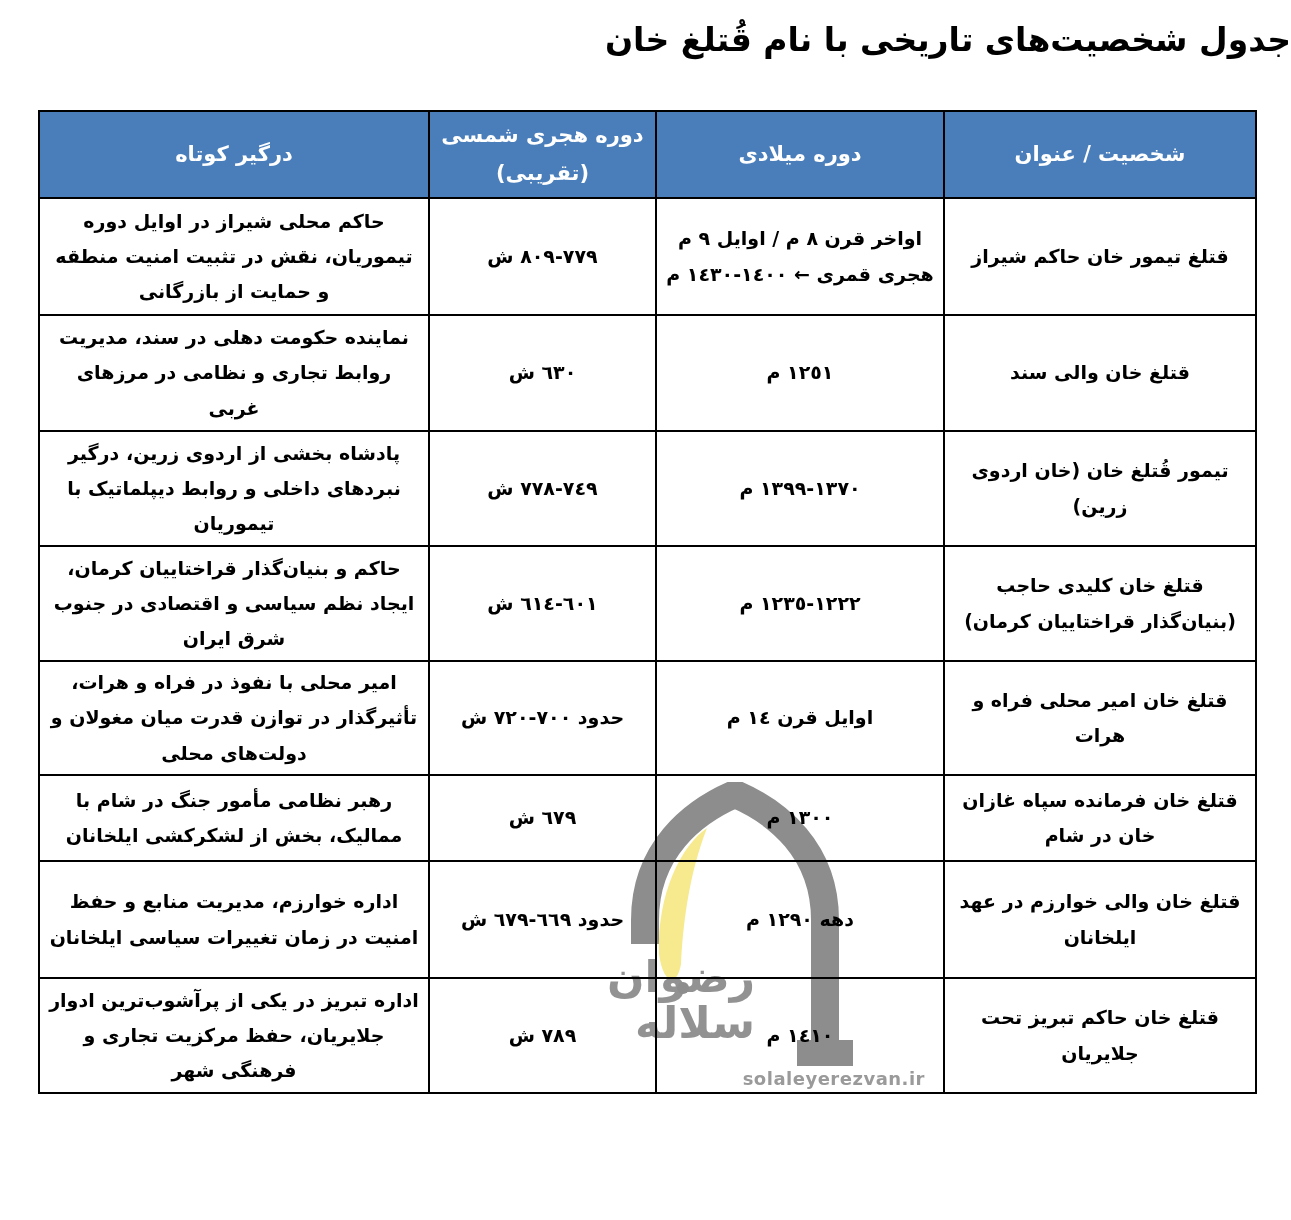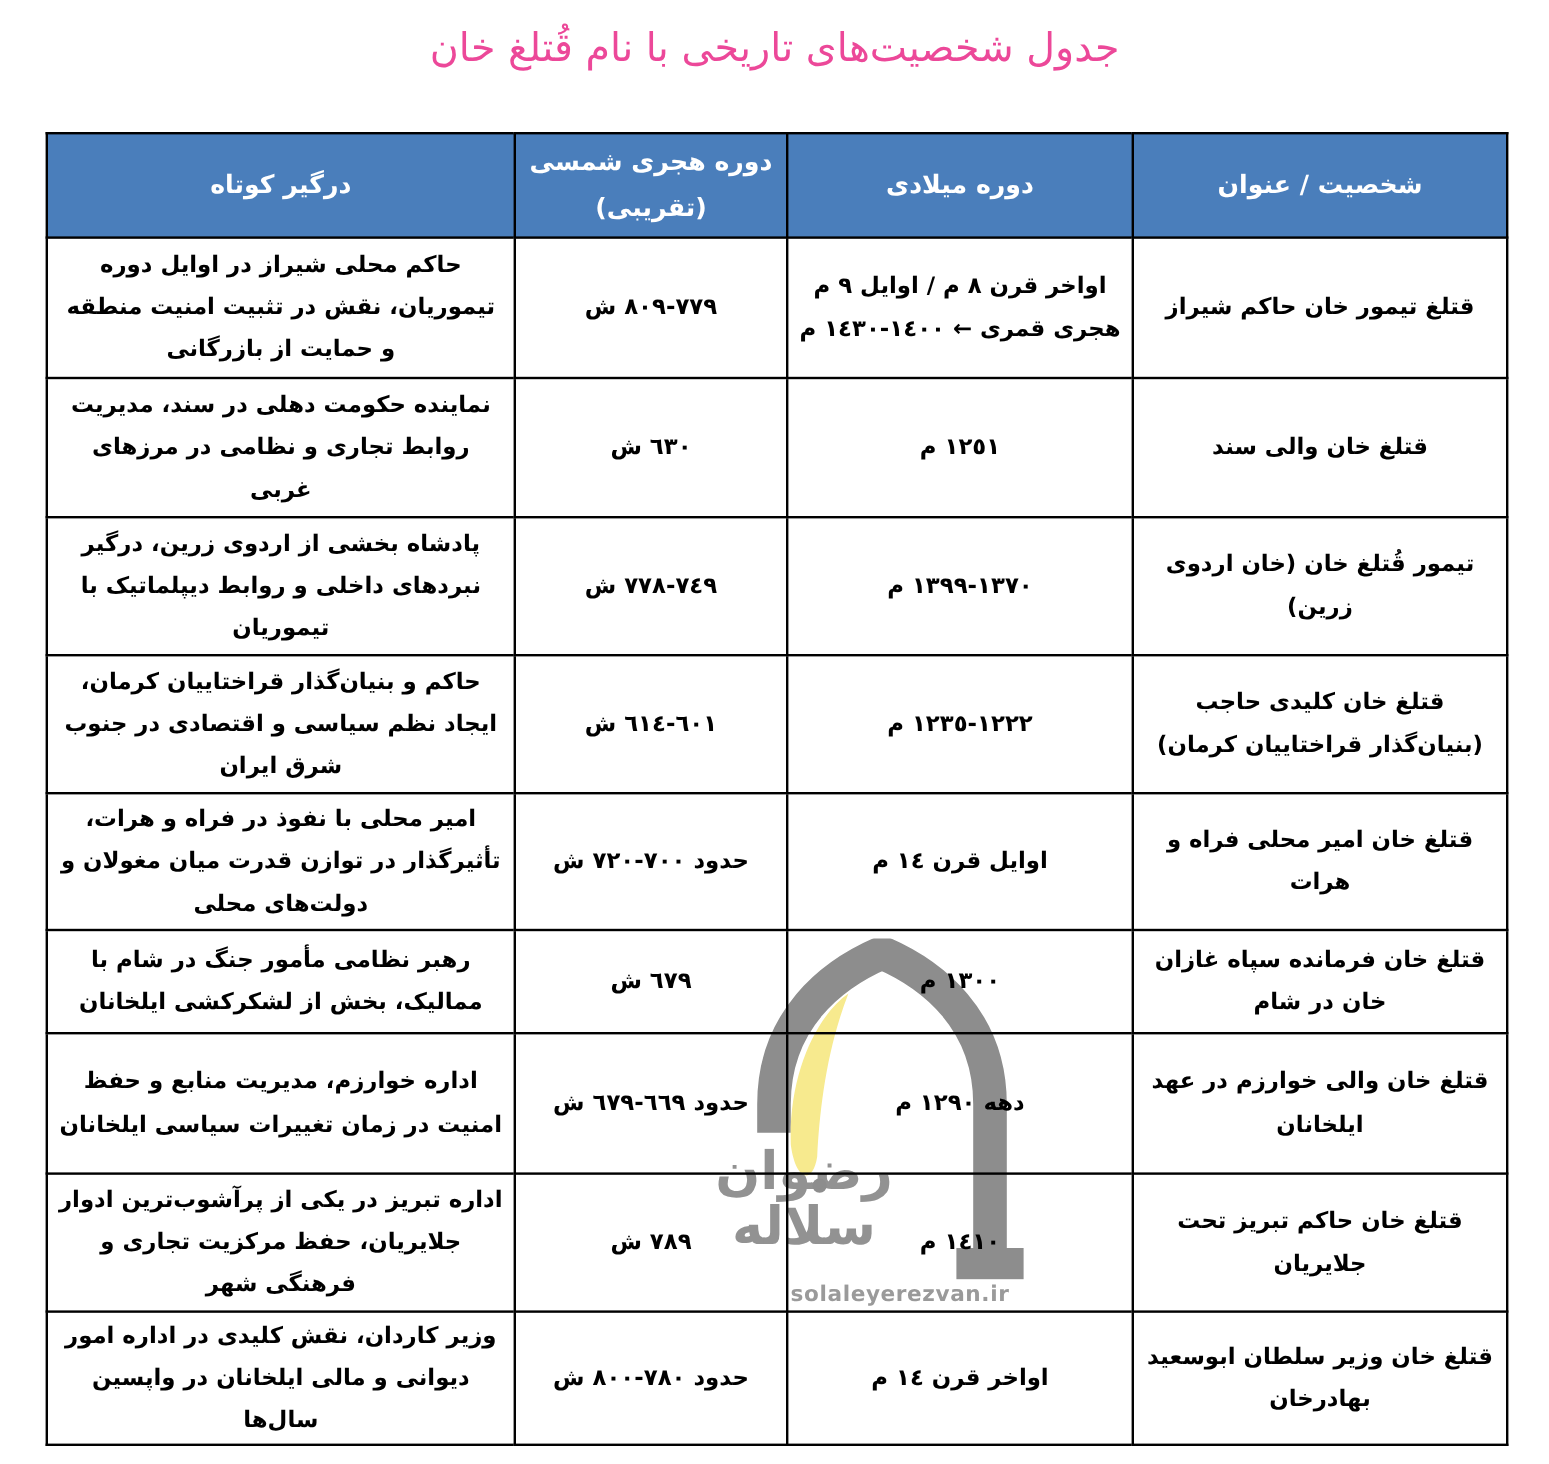--- a/index.html
+++ b/index.html
@@ -3,27 +3,27 @@
 <meta charset="utf-8">
 <style>
   html,body{margin:0;padding:0;background:#ffffff;}
   body{
     width:1291px;height:1220px;position:relative;overflow:hidden;
     font-family:"DejaVu Sans", sans-serif;
     direction:rtl;
   }
   .page-title{
     position:absolute;top:20px;left:0;width:100%;
-    text-align:center;font-size:33px;font-weight:normal;color:#ec4899;
+    font-size:33px;font-weight:bold;color:#000000;
     margin:0;
   }
   
   .watermark{
     position:absolute;left:575px;top:782px;width:350px;height:320px;
-    z-index:0;pointer-events:none;text-align:center;
+    z-index:0;pointer-events:none;text-align:right;
   }
   .wm-svg{position:absolute;left:0;top:0;}
   .wm-fa{
     position:absolute;left:10px;top:172px;width:170px;
     color:#8d8d8d;font-weight:bold;line-height:1.05;
     font-size:44px;opacity:.95;
   }
   .wm-fa div{margin:0;}
   .wm-url{
     position:absolute;left:0;top:286px;width:100%;
@@ -130,21 +130,15 @@
         <td>دهه ١٢٩٠ م</td>
         <td>حدود ٦٦٩-٦٧٩ ش</td>
         <td>اداره خوارزم، مدیریت منابع و حفظ امنیت در زمان تغییرات سیاسی ایلخانان</td>
       </tr>
       <tr style="height:115px;margin-top:46px;">
         <td>قتلغ خان حاکم تبریز تحت جلایریان</td>
         <td>١٤١٠ م</td>
         <td>٧٨٩ ش</td>
         <td>اداره تبریز در یکی از پرآشوب‌ترین ادوار جلایریان، حفظ مرکزیت تجاری و فرهنگی شهر</td>
       </tr>
-      <tr style="height:100px;">
-        <td>قتلغ خان وزیر سلطان ابوسعید بهادرخان</td>
-        <td>اواخر قرن ١٤ م</td>
-        <td>حدود ٧٨٠-٨٠٠ ش</td>
-        <td>وزیر کاردان، نقش کلیدی در اداره امور دیوانی و مالی ایلخانان در واپسین سال‌ها</td>
-      </tr>
     </tbody>
   </table>
 </div>
 
 </body></html>

